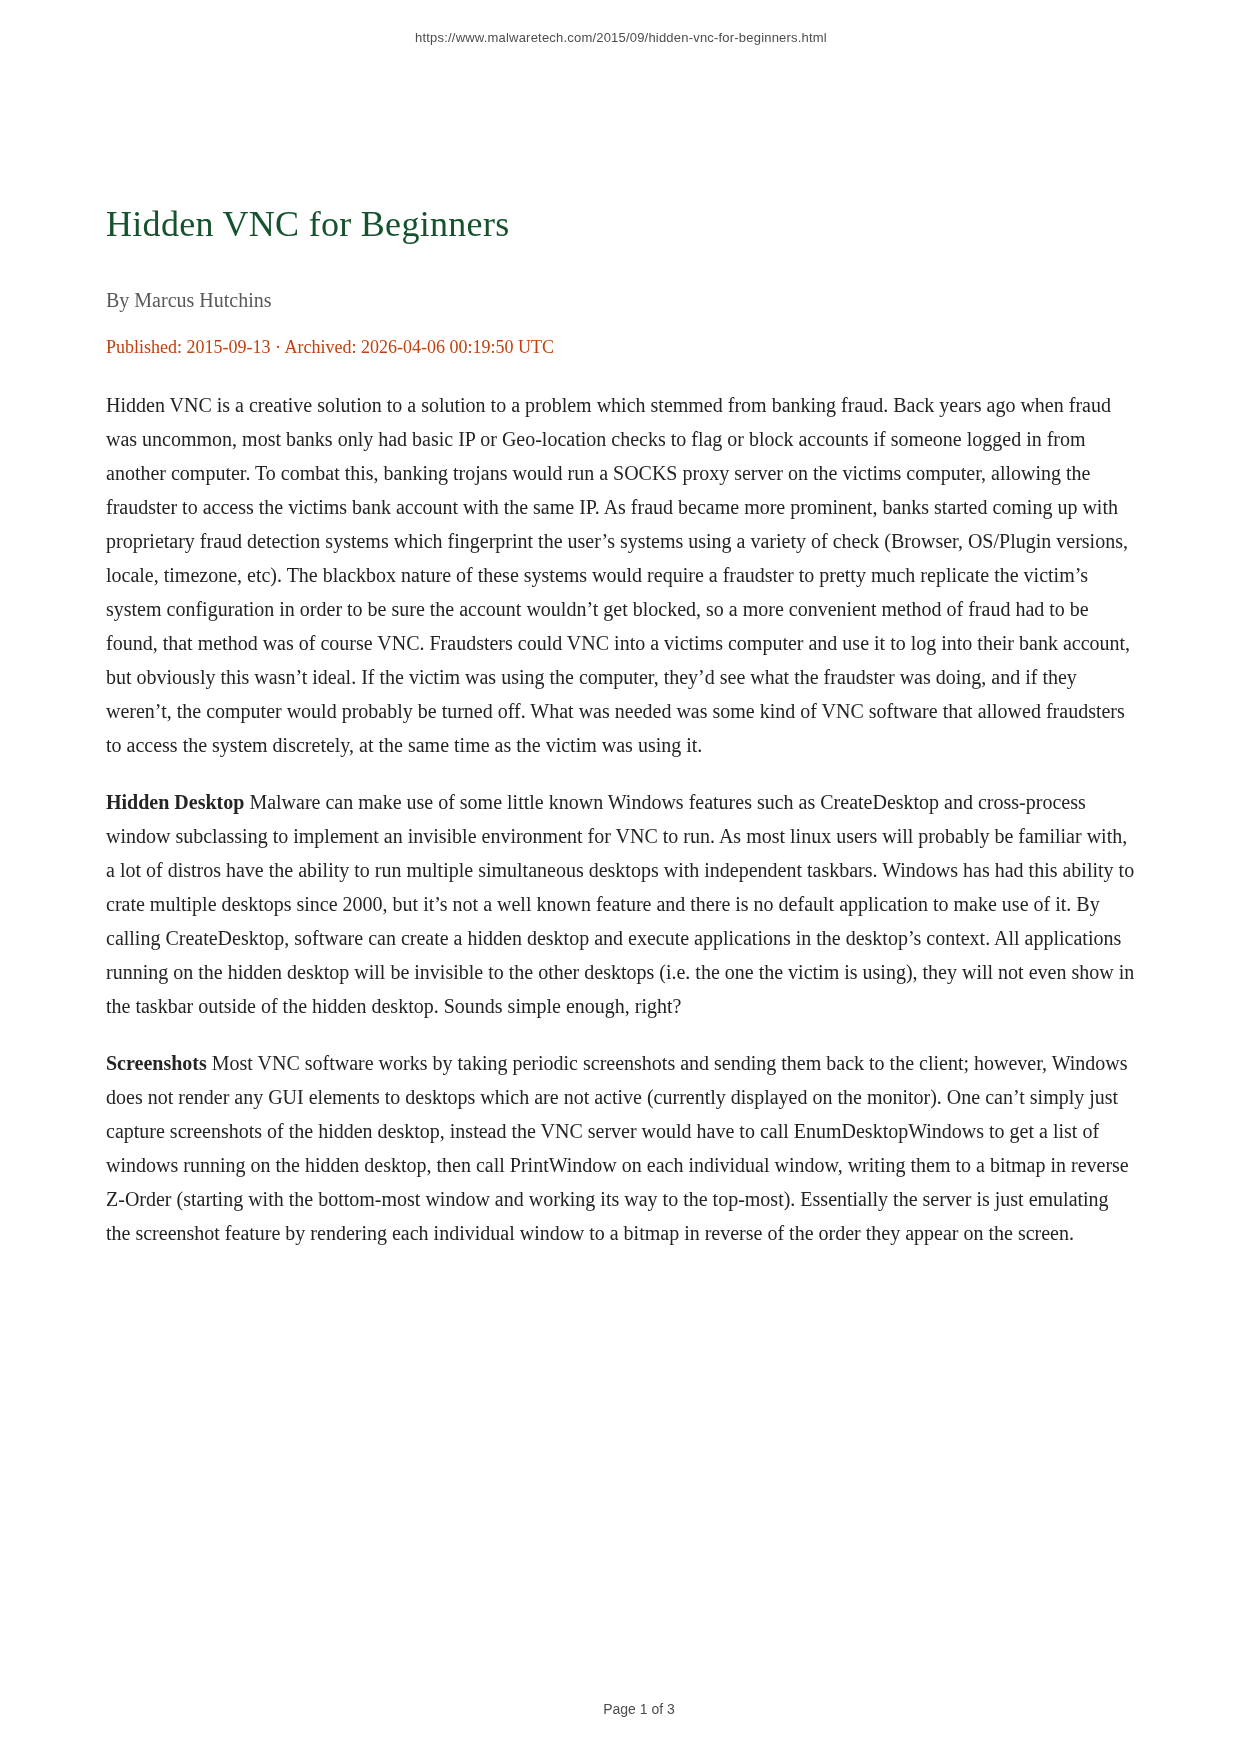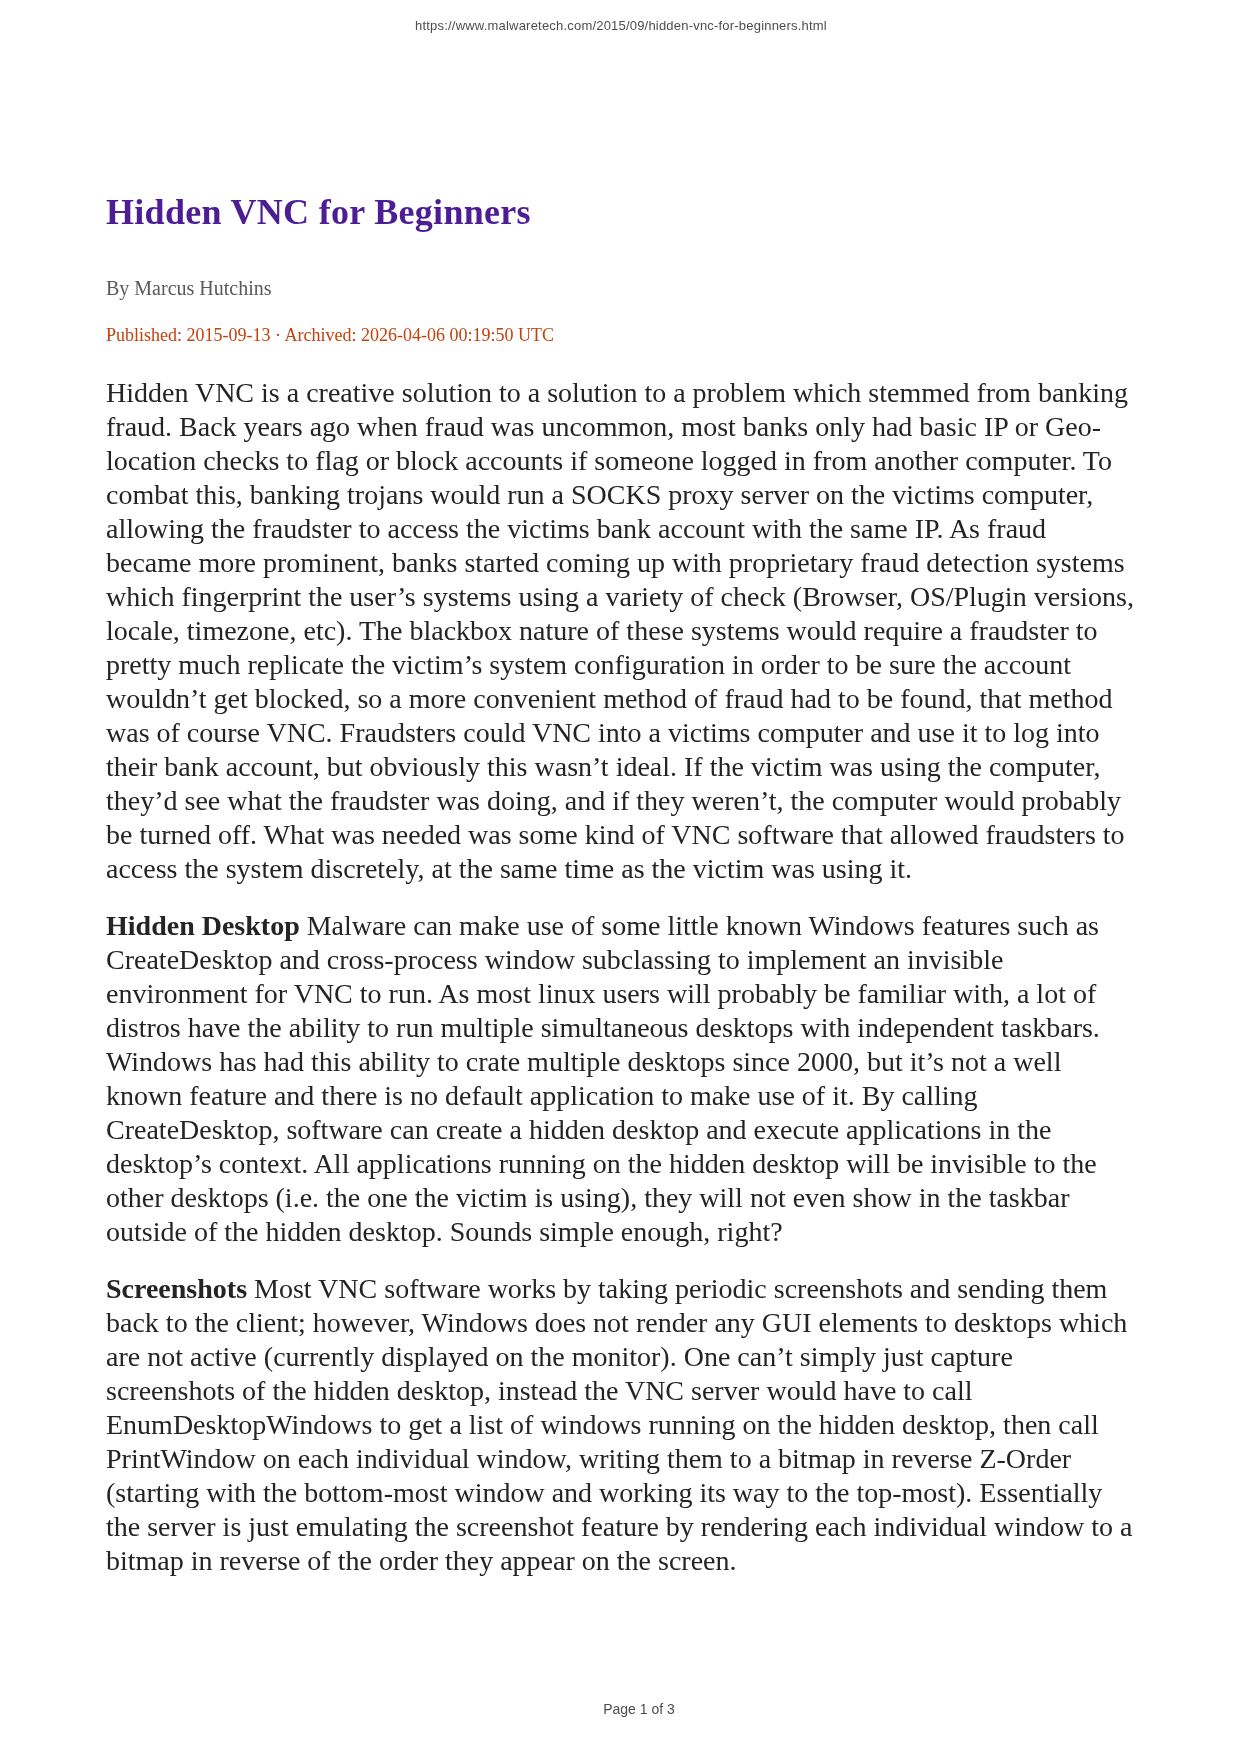--- a/index.html
+++ b/index.html
@@ -9,57 +9,57 @@
   }
   .page {
     position: relative;
     width: 1242px;
     height: 1756px;
     background: #ffffff;
     overflow: hidden;
     font-family: "Liberation Serif", serif;
   }
   .page-header {
-    padding-top: 18px;
+    padding-top: 30px;
     text-align: center;
   }
   .page-url {
     font-family: "Liberation Sans", sans-serif;
     font-size: 13px;
     color: #4d4d4d;
     letter-spacing: 0.2px;
   }
   .content {
     margin-left: 106px;
     width: 1032px;
   }
   .title {
     margin: 158px 0 0 0;
     font-family: "Liberation Serif", serif;
-    font-weight: bold;
+    font-weight: normal;
     font-size: 36px;
     line-height: 43px;
-    color: #4c1d95;
+    color: #14532d;
     letter-spacing: 0.3px;
   }
   .byline {
     margin-top: 42px;
     font-size: 20px;
     line-height: 24px;
     color: #595959;
   }
   .meta {
     margin-top: 24px;
     font-size: 18px;
     line-height: 22px;
     color: #c2410c;
   }
   .body-text p.para {
     margin: 0 0 23px 0;
-    font-size: 28px;
+    font-size: 20px;
     line-height: 34px;
     color: #242424;
   }
   .body-text p.para:first-child {
     margin-top: 30px;
   }
   .lead {
     font-weight: bold;
     text-align: right;
   }

